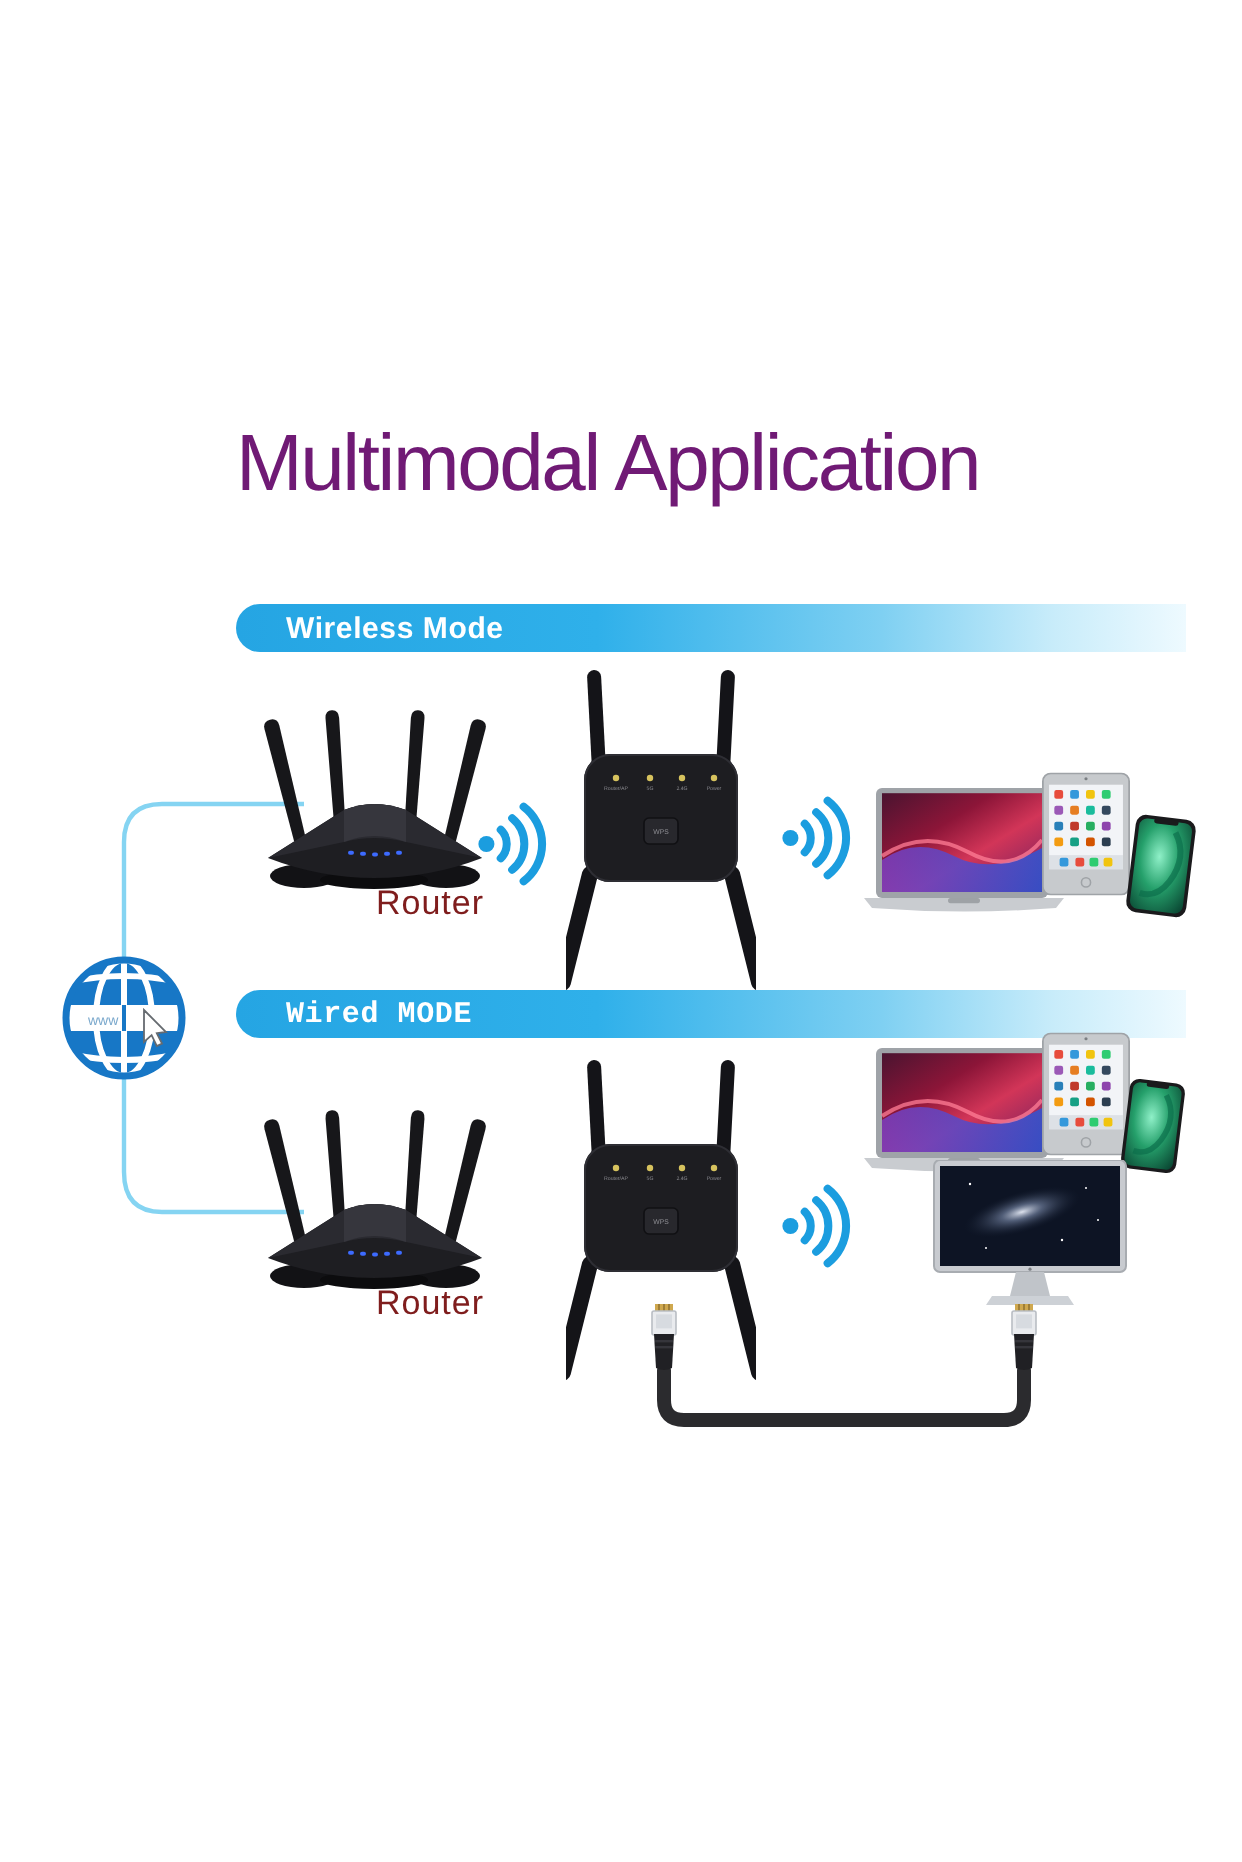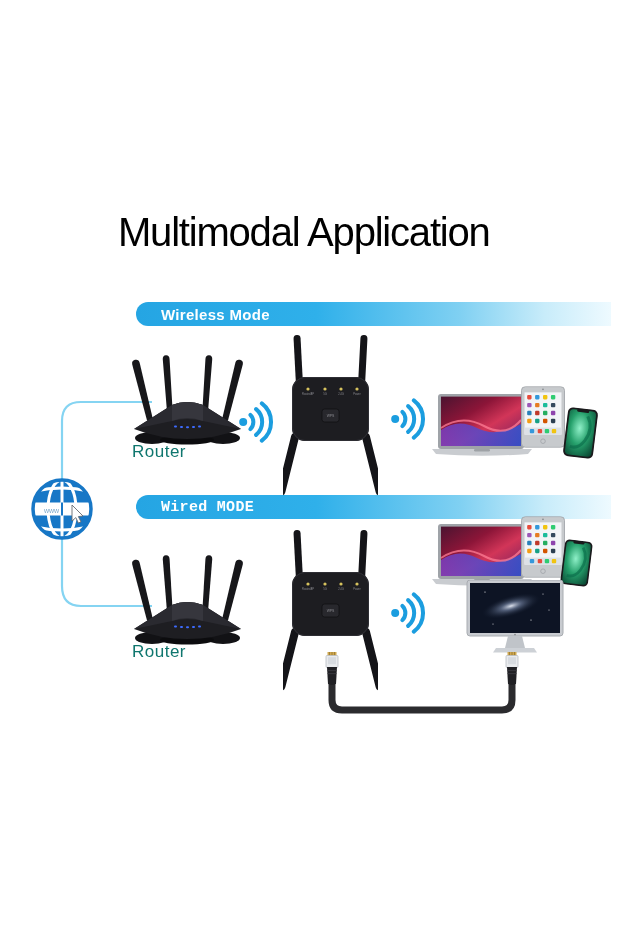--- a/index.html
+++ b/index.html
@@ -3,34 +3,34 @@
 <meta charset="utf-8">
 <style>
   html,body{margin:0;padding:0;background:#fff;}
   .canvas{
     position:relative;width:621px;height:931px;background:#ffffff;overflow:hidden;
     font-family:"Liberation Sans",sans-serif;
   }
   .abs{position:absolute;}
   .title{
     left:118px;top:210px;width:420px;
-    font-size:40px;font-weight:500;letter-spacing:-1.2px;color:#000000;
+    font-size:40px;font-weight:500;letter-spacing:-1.2px;color:#701a75;
     white-space:nowrap;
   }
   .banner{
-    left:136px;width:475px;height:24px;border-radius:12px 0 0 12px;
+    left:118px;width:475px;height:24px;border-radius:12px 0 0 12px;
     background:linear-gradient(90deg,#25a5e3 0%,#2fb0ea 38%,#7fd0f2 68%,#c8ecfa 86%,#eefaff 100%);
     display:flex;align-items:center;text-align:center;
   }
   .banner span{
     padding-left:25px;color:#ffffff;font-weight:700;font-size:15px;letter-spacing:.3px;
   }
   .banner.b1{top:302px;} .banner.b2{top:495px;font-family:Liberation Mono, monospace;}
   .router-label{
-    width:110px;text-align:left;font-size:17px;color:#0f766e;letter-spacing:.5px;
+    width:110px;text-align:right;font-size:17px;color:#7f1d1d;letter-spacing:.5px;
   }
   svg{display:block;overflow:visible;}
   svg text{font-family:"Liberation Sans",sans-serif;}
   .rot{transform:rotate(7deg);}
 </style>
 </head>
 <body>
 
 <div class="canvas">
 

